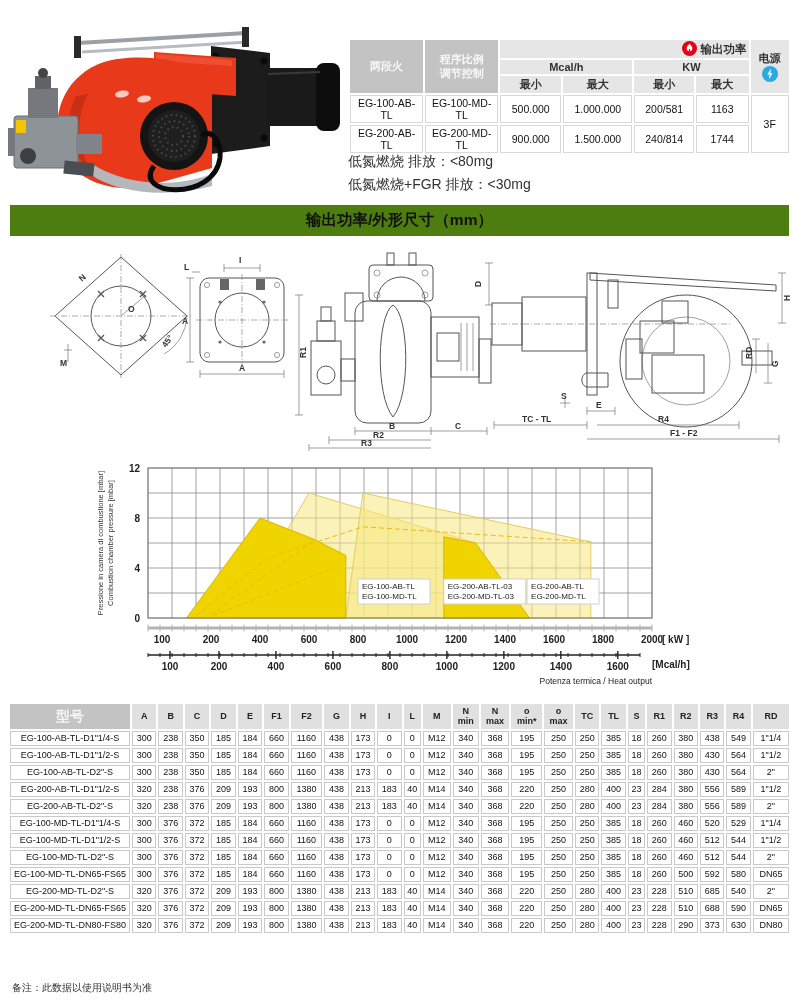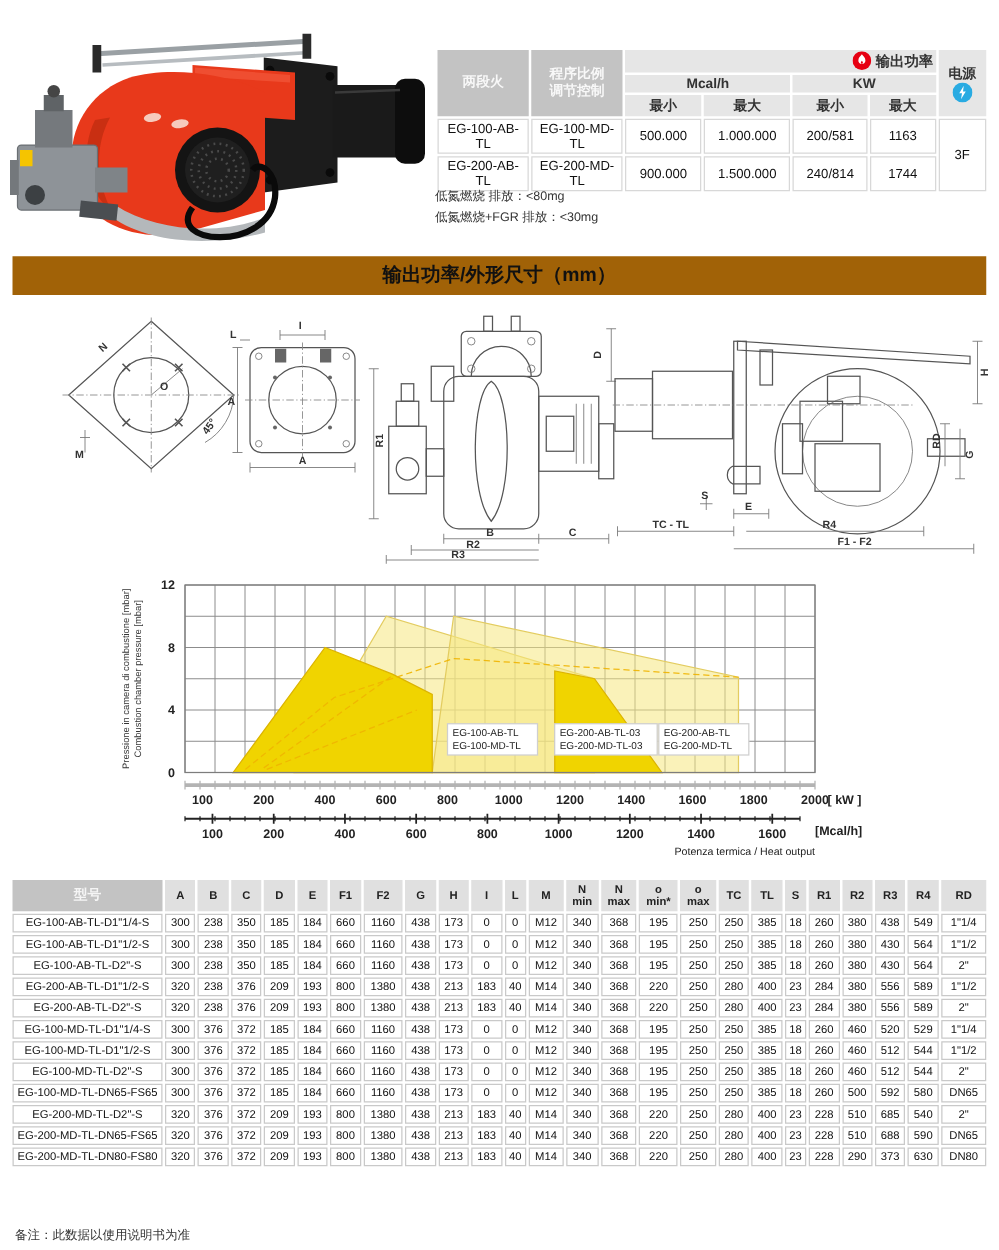--- a/index.html
+++ b/index.html
@@ -10,43 +10,43 @@
   #product{position:absolute;left:6px;top:16px;width:334px;height:184px;}
 
   
   #power-table{position:absolute;left:348px;top:38px;width:443px;border-collapse:separate;border-spacing:2px;font-size:10.5px;}
   #power-table td{text-align:center;vertical-align:middle;padding:1px 2px;}
   #power-table .dark{background:#c3c3c3;color:#f8f8f8;font-weight:bold;font-size:11px;line-height:1.25;}
   #power-table .lite{background:#e6e6e6;color:#333;font-weight:bold;font-size:11px;}
   #power-table .val{background:#fff;border:1px solid #d8d8d8;color:#111;height:20px;font-size:10.5px;}
   #power-table .out-hdr{font-size:11.5px;text-align:right;}
   .ic{vertical-align:-3px;}
-  #emissions{position:absolute;left:348px;top:150px;font-size:10px;color:#333;line-height:1.65;}
+  #emissions{position:absolute;left:348px;top:150px;font-size:14px;color:#333;line-height:1.65;}
 
   
-  #banner{position:absolute;left:10px;top:205px;width:779px;height:31px;background:#a16207;
+  #banner{position:absolute;left:10px;top:205px;width:779px;height:31px;background:#4d7c0f;
           display:flex;align-items:center;justify-content:center;font-size:15.5px;font-weight:bold;color:#111;}
 
   
   .diag{position:absolute;}
   .diag svg{display:block;}
   .dln{stroke:#555;fill:none;stroke-width:1;}
   .dthin{stroke:#777;fill:none;stroke-width:.7;}
   .ddash{stroke:#888;fill:none;stroke-width:.7;stroke-dasharray:6 2 1 2;}
   .dtxt{font-size:8.5px;font-weight:bold;fill:#333;}
   .dfill{fill:#666;}
 
   
   #chart-wrap{position:absolute;left:0;top:453px;width:799px;height:242px;}
 
   
   #spec-wrap{position:absolute;left:8px;top:702px;width:783px;}
   #spec-table{width:783px;border-collapse:separate;border-spacing:2px 2px;table-layout:auto;}
   #spec-table th{background:#e0e0e0;color:#222;font-size:9px;font-weight:bold;padding:2px 1px;white-space:pre-line;line-height:1.15;}
-  #spec-table th.model-h{background:#c3c3c3;color:#f5f5f5;font-size:11px;width:118px;}
+  #spec-table th.model-h{background:#c3c3c3;color:#f5f5f5;font-size:14px;width:118px;}
   #spec-table td{background:#fff;border:1px solid #c9c9c9;text-align:center;font-size:9px;color:#111;padding:1.5px 0;white-space:nowrap;}
   #spec-table td.model{font-size:9px;}
   #footnote{position:absolute;left:12px;top:981px;font-size:10px;color:#333;text-align:right;}
 </style>
 </head>
 <body>
 
 <div id="page">
 
   <div id="product">

